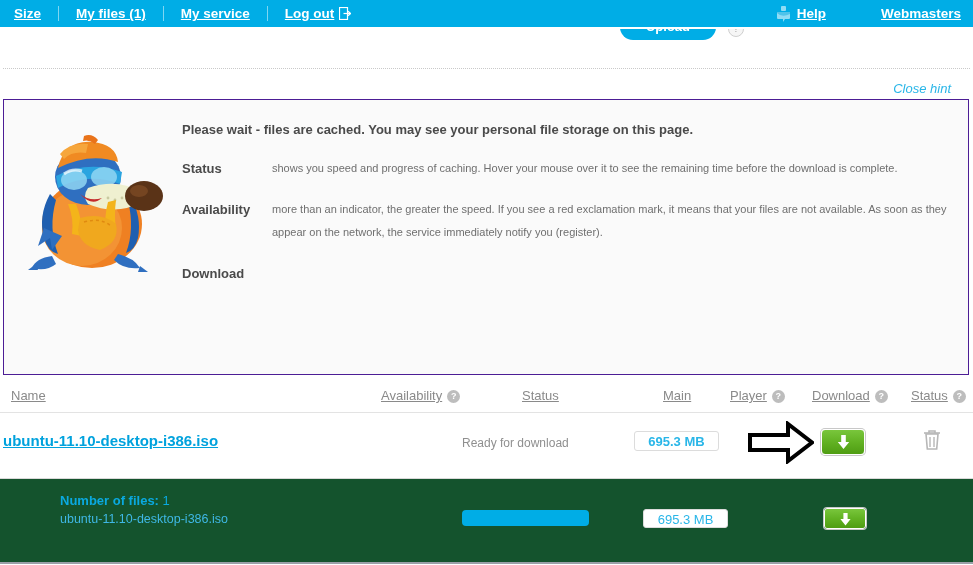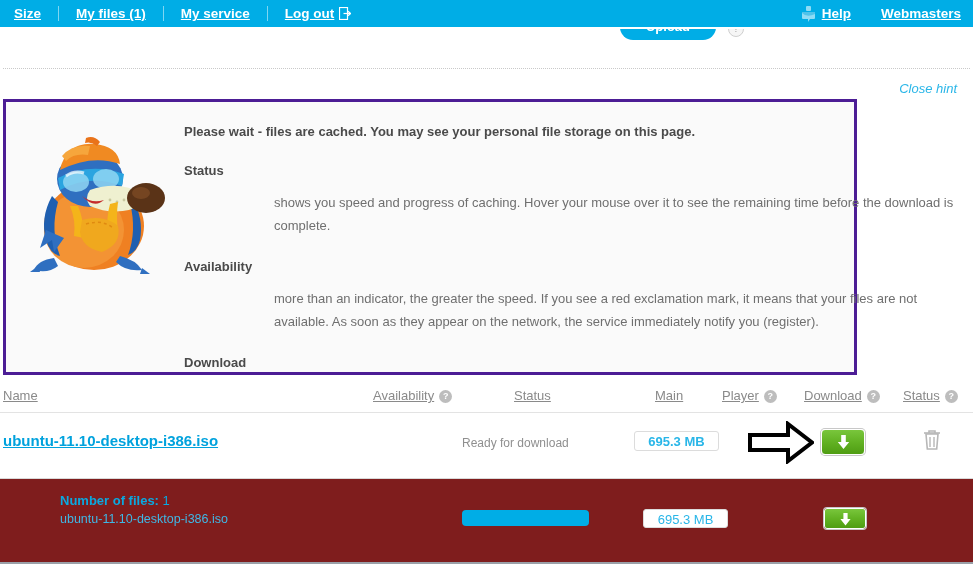--- a/index.html
+++ b/index.html
@@ -54,21 +54,21 @@
     margin-left: 5px;
     position: relative;
     top: 1px;
   }
   .nav-right {
     position: absolute;
     right: 12px; top: 0;
     height: 27px;
     display: flex;
     align-items: center;
-    gap: 30px;
+    gap: 55px;
   }
   .help-group {
     display: flex;
     align-items: center;
     gap: 7px;
   }
   .help-icon {
     width: 13px;
     height: 16px;
     display: block;
@@ -122,36 +122,36 @@
     left: 3px;
     width: 967px;
     height: 0;
     border-top: 1px dotted #c9c9c9;
   }
 
   
   .close-hint {
     position: absolute;
     top: 81px;
-    right: 16px;
+    right: 22px;
     color: #29b6e8;
     font-style: italic;
     font-size: 13px;
     text-decoration: none;
   }
 
   
   .hint-panel {
     position: absolute;
     top: 99px;
     left: 3px;
-    width: 854px;
+    width: 966px;
     height: 276px;
     background: #fafafa;
-    border: 3px solid #4c1d95;
+    border: 1px solid #4c1d95;
     box-sizing: border-box;
   }
   .mascot {
     position: absolute;
     left: 18px;
     top: 32px;
     width: 150px;
     height: 145px;
   }
   .hint-content {
@@ -174,23 +174,22 @@
     width: 90px;
     flex: 0 0 90px;
     font-weight: bold;
     color: #4a4a4a;
     font-size: 13px;
     line-height: 23px;
   }
   .hint-def {
     flex: 1;
     color: #6f6f6f;
-    font-size: 13px;
+    font-size: 11px;
     line-height: 23px;
-    margin-top: 32px;
   }
   .inline-dl {
     display: inline-block;
     vertical-align: middle;
     width: 38px;
     height: 19px;
     border-radius: 3px;
     border: 1px solid #ffffff;
     box-shadow: 0 0 0 1px #d5d5d5;
     background: linear-gradient(to bottom, #72c02c 0%, #57a818 100%);
@@ -202,21 +201,21 @@
   .tiny-dot {
     display: inline-block;
     margin-left: 16px;
     color: #9a9a9a;
   }
 
   
   .table-head {
     position: absolute;
     top: 388px;
-    left: 0;
+    left: 8px;
     width: 791px;
     height: 22px;
     padding-left: 12px;
   }
   .th {
     position: absolute;
     color: #8a8a8a;
     font-size: 13px;
     text-decoration: underline;
     white-space: nowrap;
@@ -326,21 +325,21 @@
     border-top: 1px solid #d9d9d9;
   }
 
   
   .summary {
     position: absolute;
     top: 479px;
     left: 0;
     width: 973px;
     height: 83px;
-    background: #7f1d1d;
+    background: #14532d;
   }
   .summary-title {
     position: absolute;
     left: 60px; top: 14px;
     color: #0aa9e0;
     font-weight: bold;
     font-size: 13px;
     white-space: nowrap;
   }
   .summary-title .cnt { font-weight: normal; }

